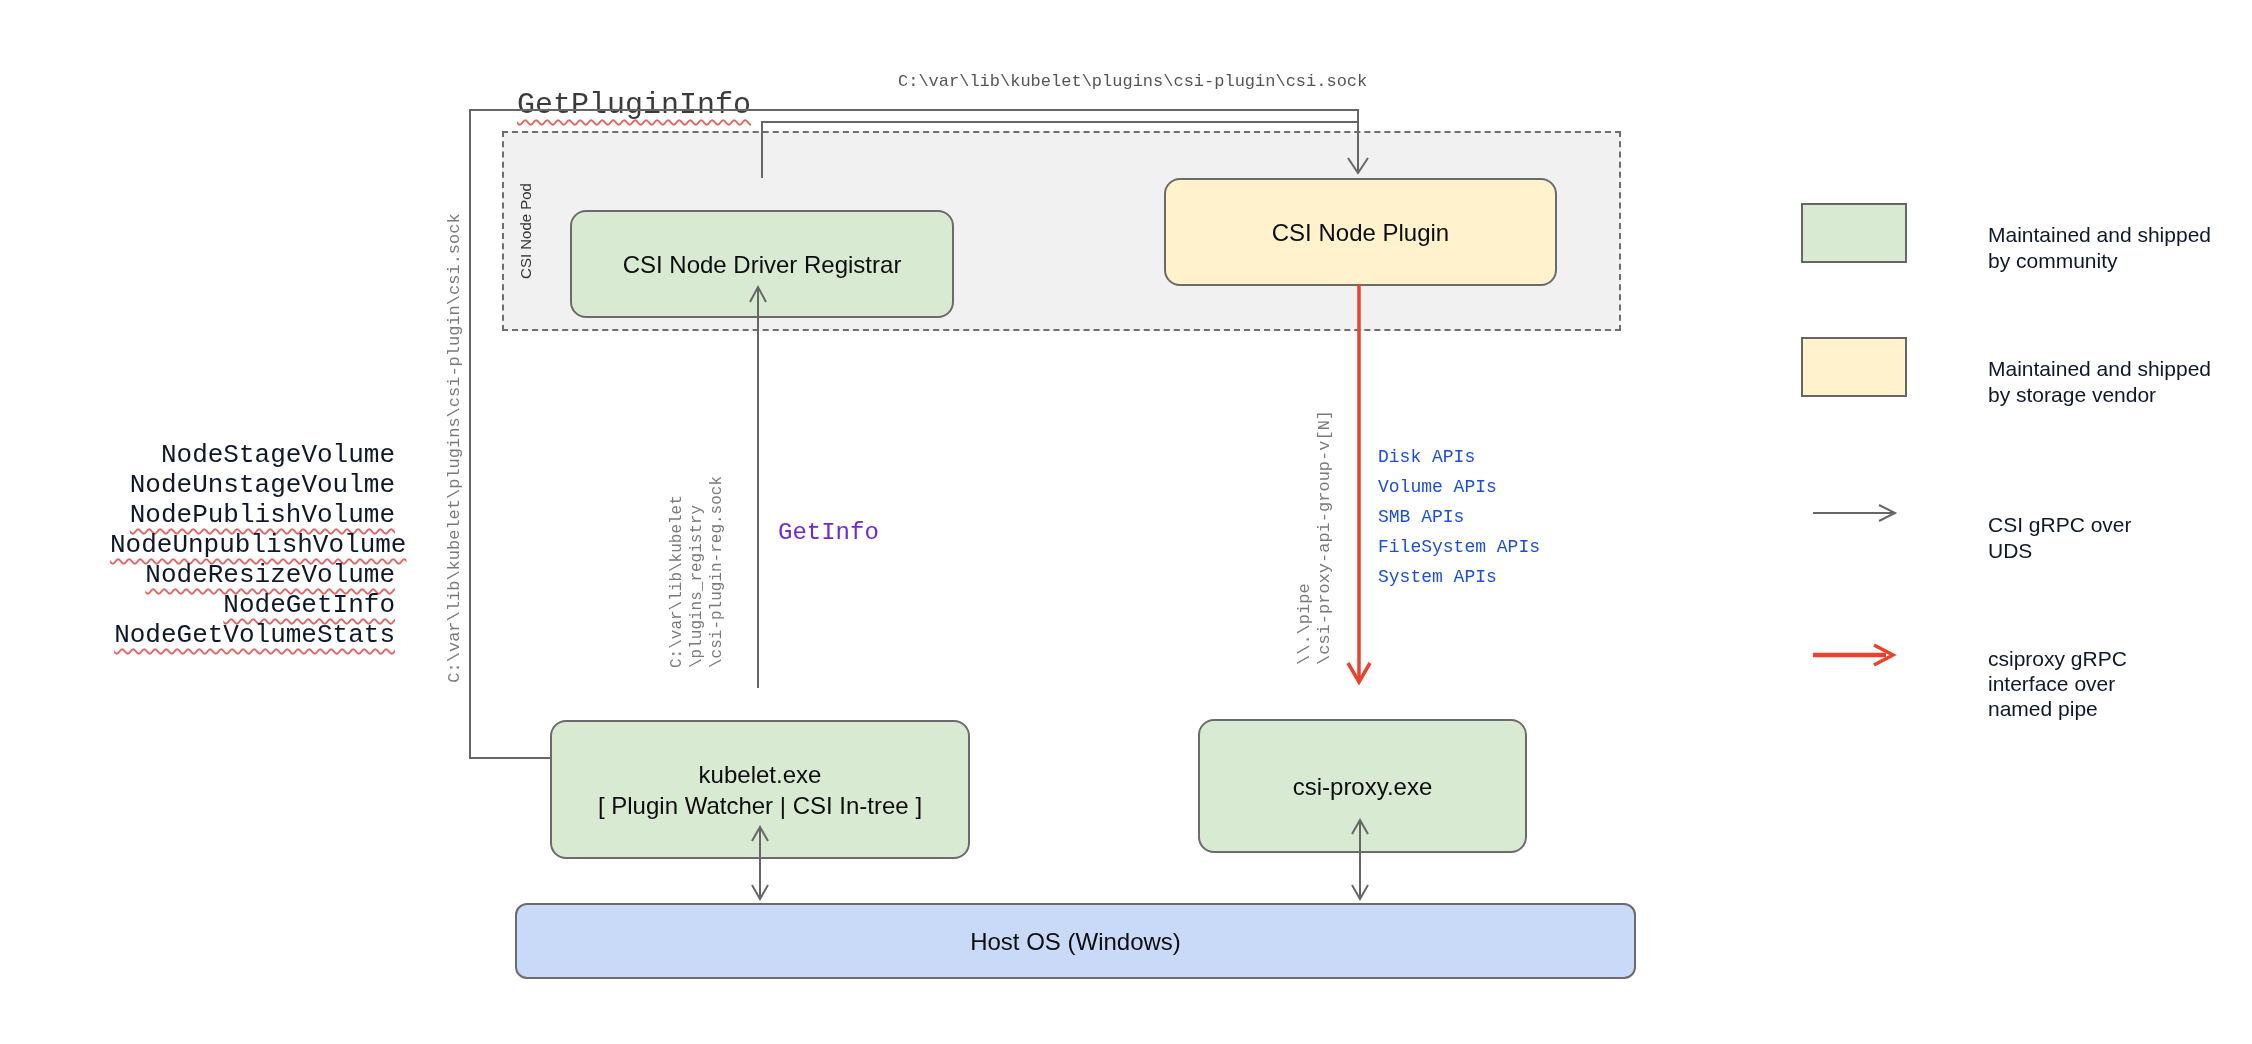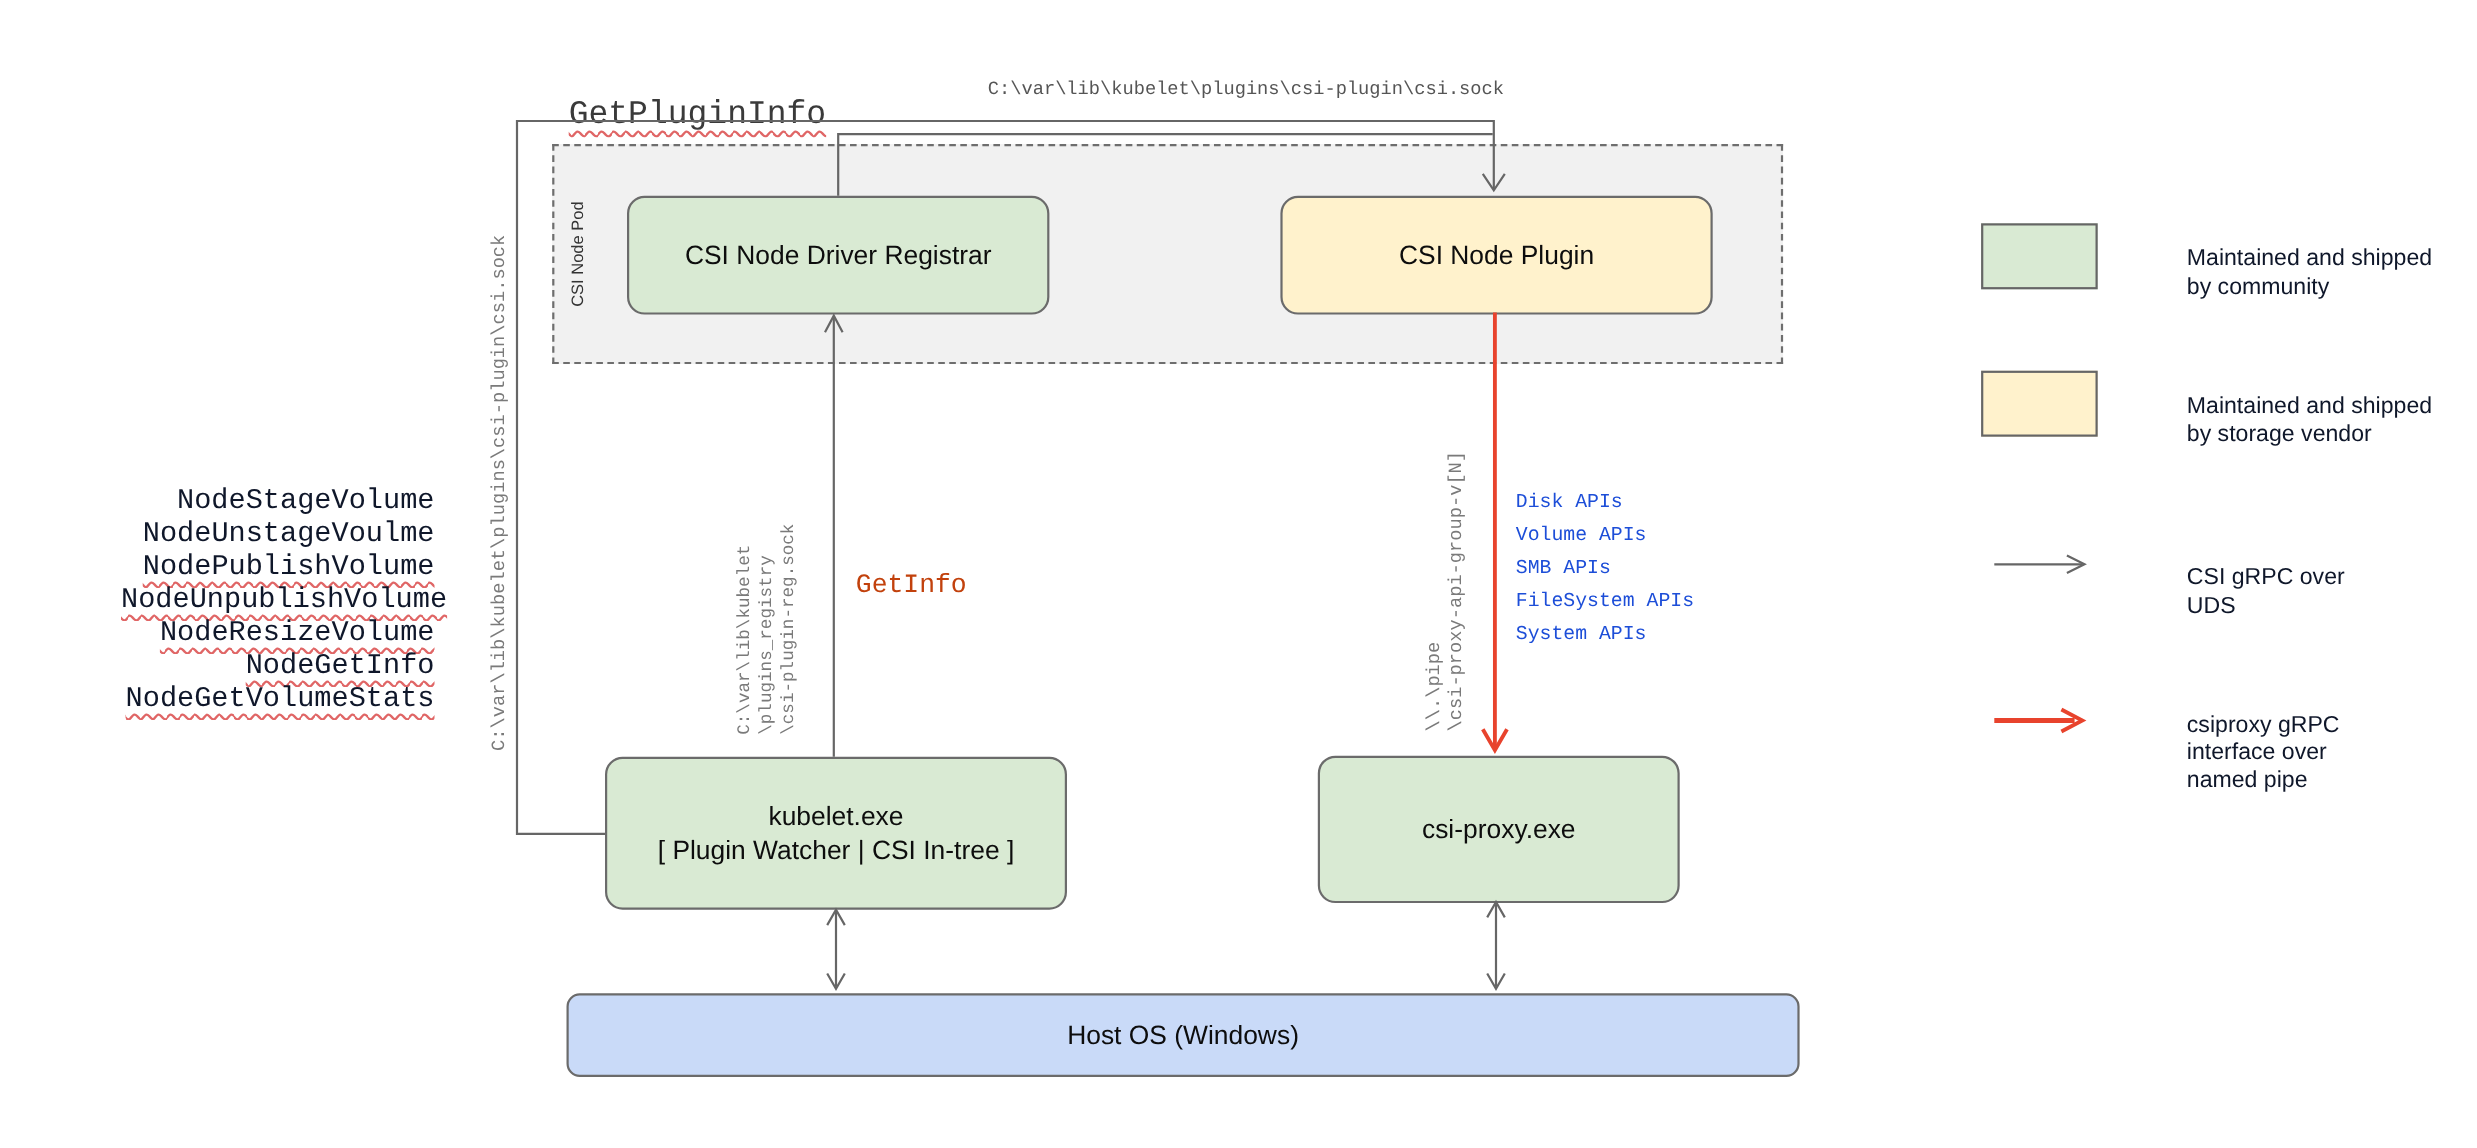--- a/index.html
+++ b/index.html
@@ -3,21 +3,21 @@
 <meta charset="utf-8">
 <style>
   html,body{margin:0;padding:0;background:#ffffff;}
   body{width:2252px;height:1044px;position:relative;overflow:hidden;
        font-family:"Liberation Sans","DejaVu Sans",sans-serif;}
   .mono{font-family:"Liberation Mono","DejaVu Sans Mono",monospace;}
   
   .node{position:absolute;border:2px solid #6b6b6b;border-radius:16px;
         display:flex;flex-direction:column;align-items:center;justify-content:center;
         font-size:24px;color:#0d0d0d;text-align:center;line-height:31px;z-index:3;}
-  .green{background:#d9ead3;}
+  .green{background:#d9ead3;margin-top:32px;}
   .yellow{background:#fff2cc;}
   .blue{background:#c9daf8;border-radius:12px;}
   
   .pod{position:absolute;left:502px;top:131px;width:1115px;height:196px;
        background:#f1f1f1;border:2px dashed #6e6e6e;z-index:1;}
   
   .vtext{position:absolute;transform:rotate(-90deg);transform-origin:center;
          white-space:pre;color:#7a7a7a;font-size:17px;line-height:20px;z-index:2;}
   
   .lbl{position:absolute;color:#3a3a3a;white-space:pre;z-index:4;}
@@ -56,21 +56,21 @@
 <div class="calls mono">
   <div>NodeStageVolume</div>
   <div>NodeUnstageVoulme</div>
   <div class="sq">NodePublishVolume</div>
   <div class="sq">NodeUnpublishVolume</div>
   <div class="sq">NodeResizeVolume</div>
   <div class="sq">NodeGetInfo</div>
   <div class="sq">NodeGetVolumeStats</div>
 </div>
 
-<div class="lbl mono" style="left:778px;top:450px;font-size:24px;line-height:33px;color:#c2410c;">
+<div class="lbl mono" style="left:778px;top:450px;font-size:24px;line-height:33px;color:#6d28d9;">
   <div>GetInfo</div>
 </div>
 
 <div class="apis mono">
   <div>Disk APIs</div>
   <div>Volume APIs</div>
   <div>SMB APIs</div>
   <div>FileSystem APIs</div>
   <div>System APIs</div>
 </div>

